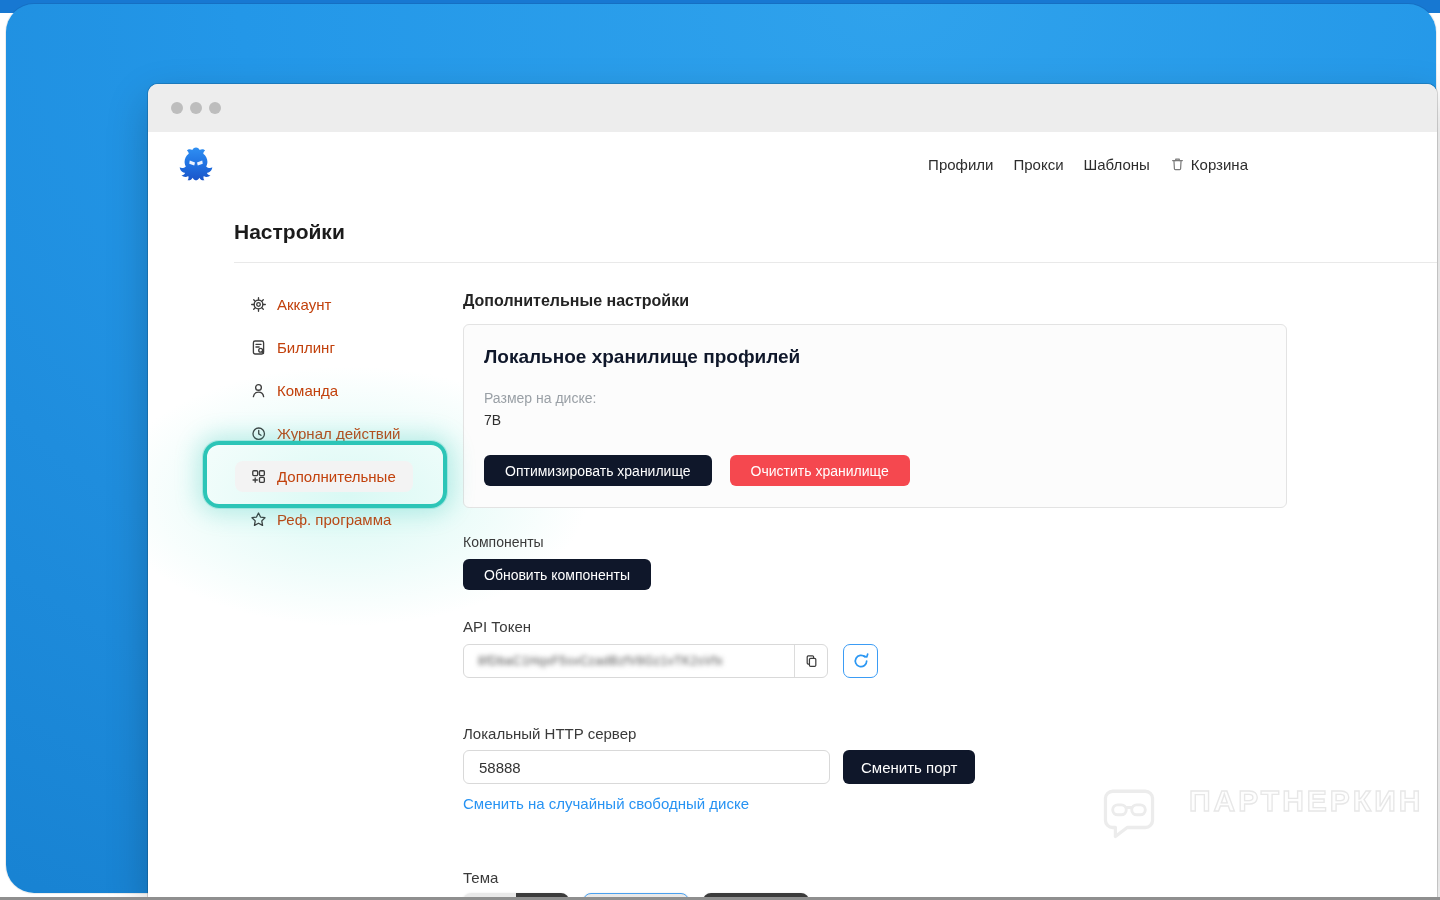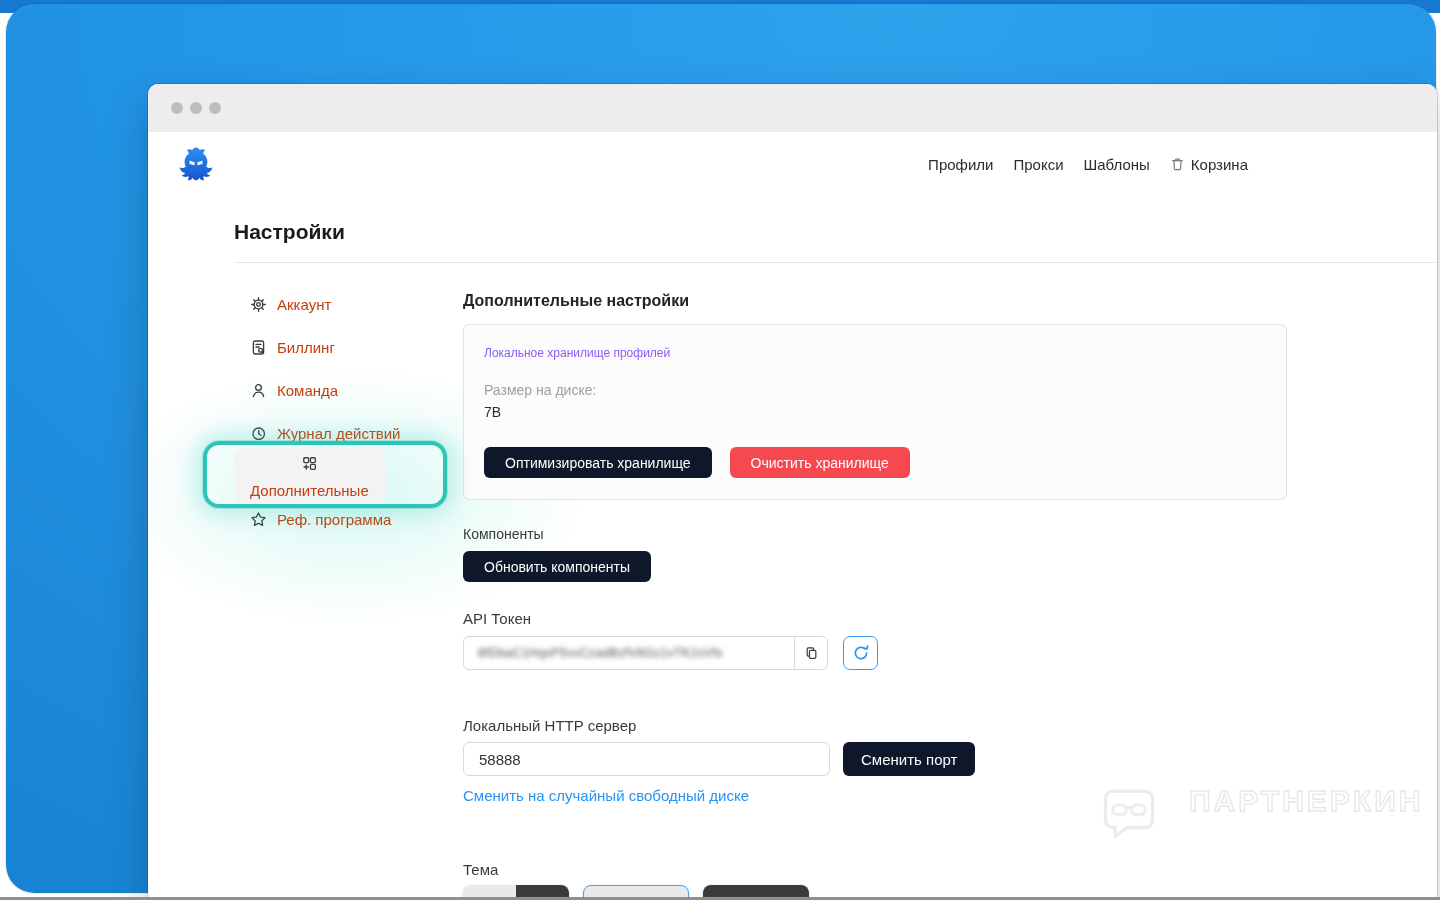--- a/index.html
+++ b/index.html
@@ -32,35 +32,35 @@
   .content{position:absolute;top:112px;left:0;right:0;bottom:0;background:#fff;}
   
   .page-title{position:absolute;left:86px;top:24px;font-size:21px;font-weight:600;color:#1b1b1b;text-align:right;}
   .title-divider{position:absolute;left:86px;right:0;top:66px;height:1px;background:#e9e9e9;}
 
   
   .sidebar{position:absolute;left:102px;top:87px;width:230px;}
   .side-item{height:43px;display:flex;align-items:center;gap:10px;font-size:15px;color:#c2410c;cursor:pointer;}
   .side-item .ic{width:17px;height:17px;display:inline-flex;flex:none;}
   .side-pill{display:inline-flex;align-items:center;gap:10px;background:#f3f3f3;border-radius:8px;
-    padding:7px 17px 7px 15px;margin-left:-15px;flex-direction:column;}
+    padding:7px 17px 7px 15px;margin-left:-15px;}
   .ring-glow{position:absolute;left:-40px;top:170px;width:480px;height:260px;pointer-events:none;
     background:radial-gradient(closest-side, rgba(180,243,233,.5), rgba(180,243,233,0));}
   .highlight-ring{
     position:absolute;left:55px;top:245px;width:244px;height:67px;border-radius:16px;
     border:4px solid #2cc5b7;box-sizing:border-box;pointer-events:none;z-index:5;
     box-shadow:0 0 0 1px rgba(46,197,183,.25), 0 0 22px 6px rgba(46,197,183,.28);
   }
 
   
   .main{position:absolute;left:315px;top:96px;width:824px;}
   .main-heading{font-size:16px;font-weight:700;color:#242424;}
   .card{margin-top:14px;background:#fcfcfc;border:1px solid #e3e3e3;border-radius:6px;
     padding:21px 20px;box-sizing:border-box;width:824px;}
-  .card-title{font-size:12px;font-weight:400;color:#8b5cf6;}
+  .card-title{font-size:19px;font-weight:700;color:#0f172a;}
   .muted-label{margin-top:22px;font-size:14px;color:#9aa0a6;}
   .size-value{margin-top:6px;font-size:14px;color:#2f2f2f;}
   .btn-row{margin-top:27px;display:flex;gap:18px;}
   .btn{display:inline-flex;align-items:center;justify-content:center;height:31px;padding:0 21px;
     border:none;border-radius:6px;color:#fff;font-size:14px;font-weight:500;cursor:pointer;
     font-family:inherit;white-space:nowrap;}
   .btn-blue{background:#0f172a;}
   .btn-red{background:#f5484f;}
   .field-label{font-size:15px;color:#3a3a3a;}
   .sec-components{margin-top:26px;}

